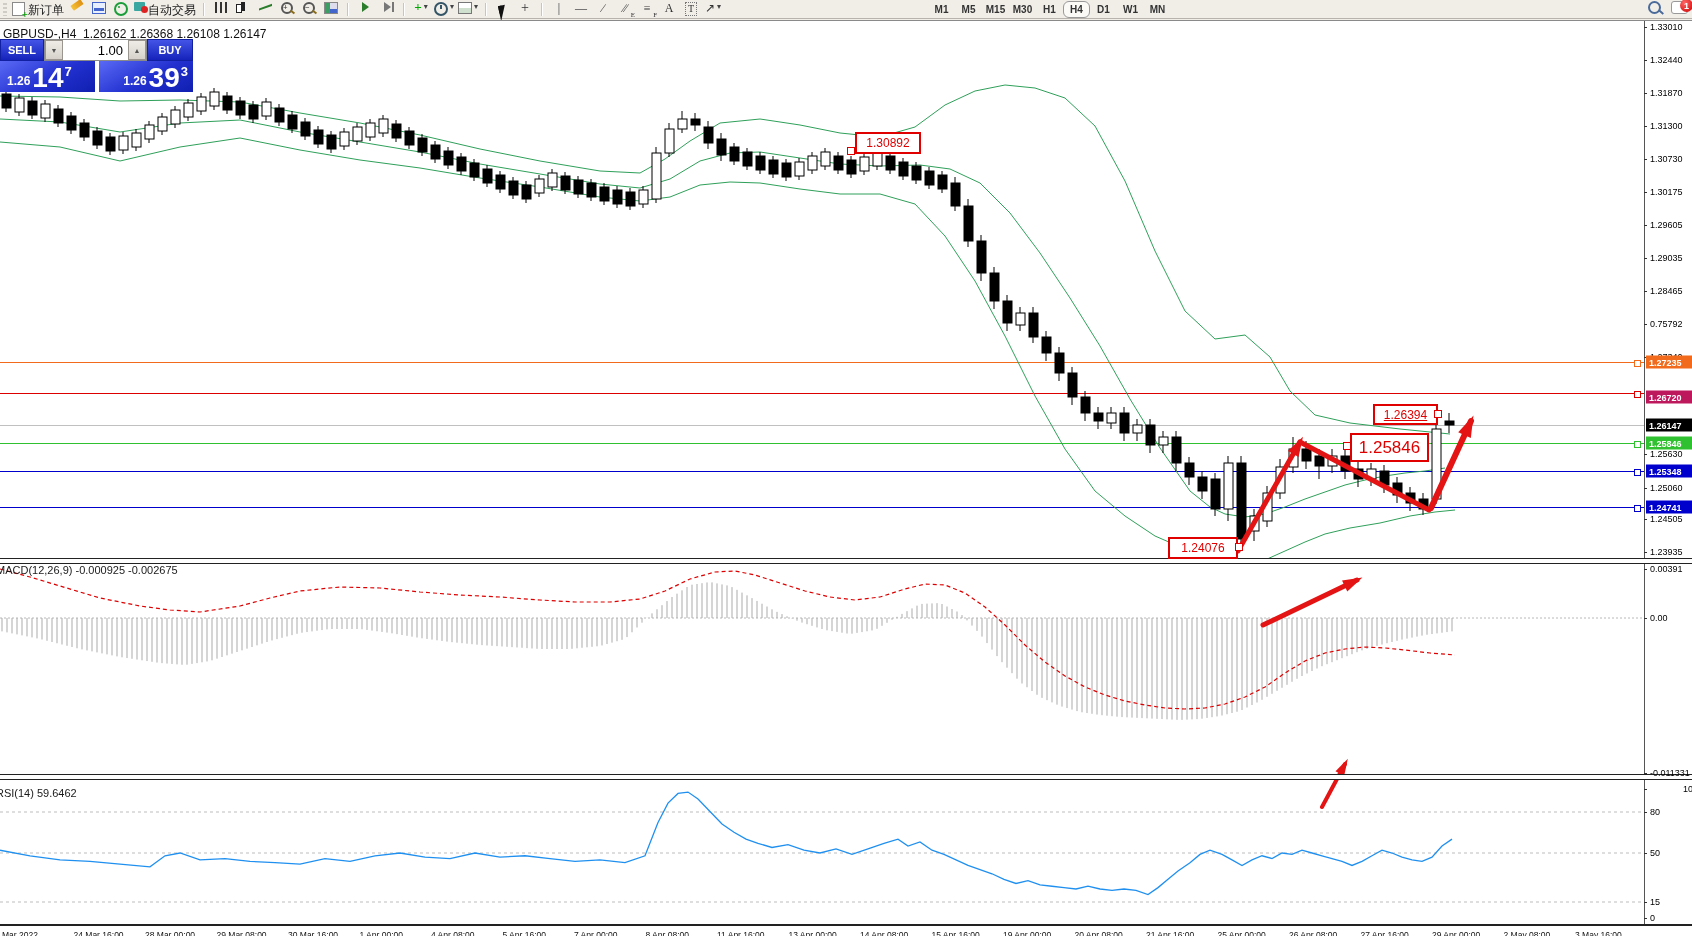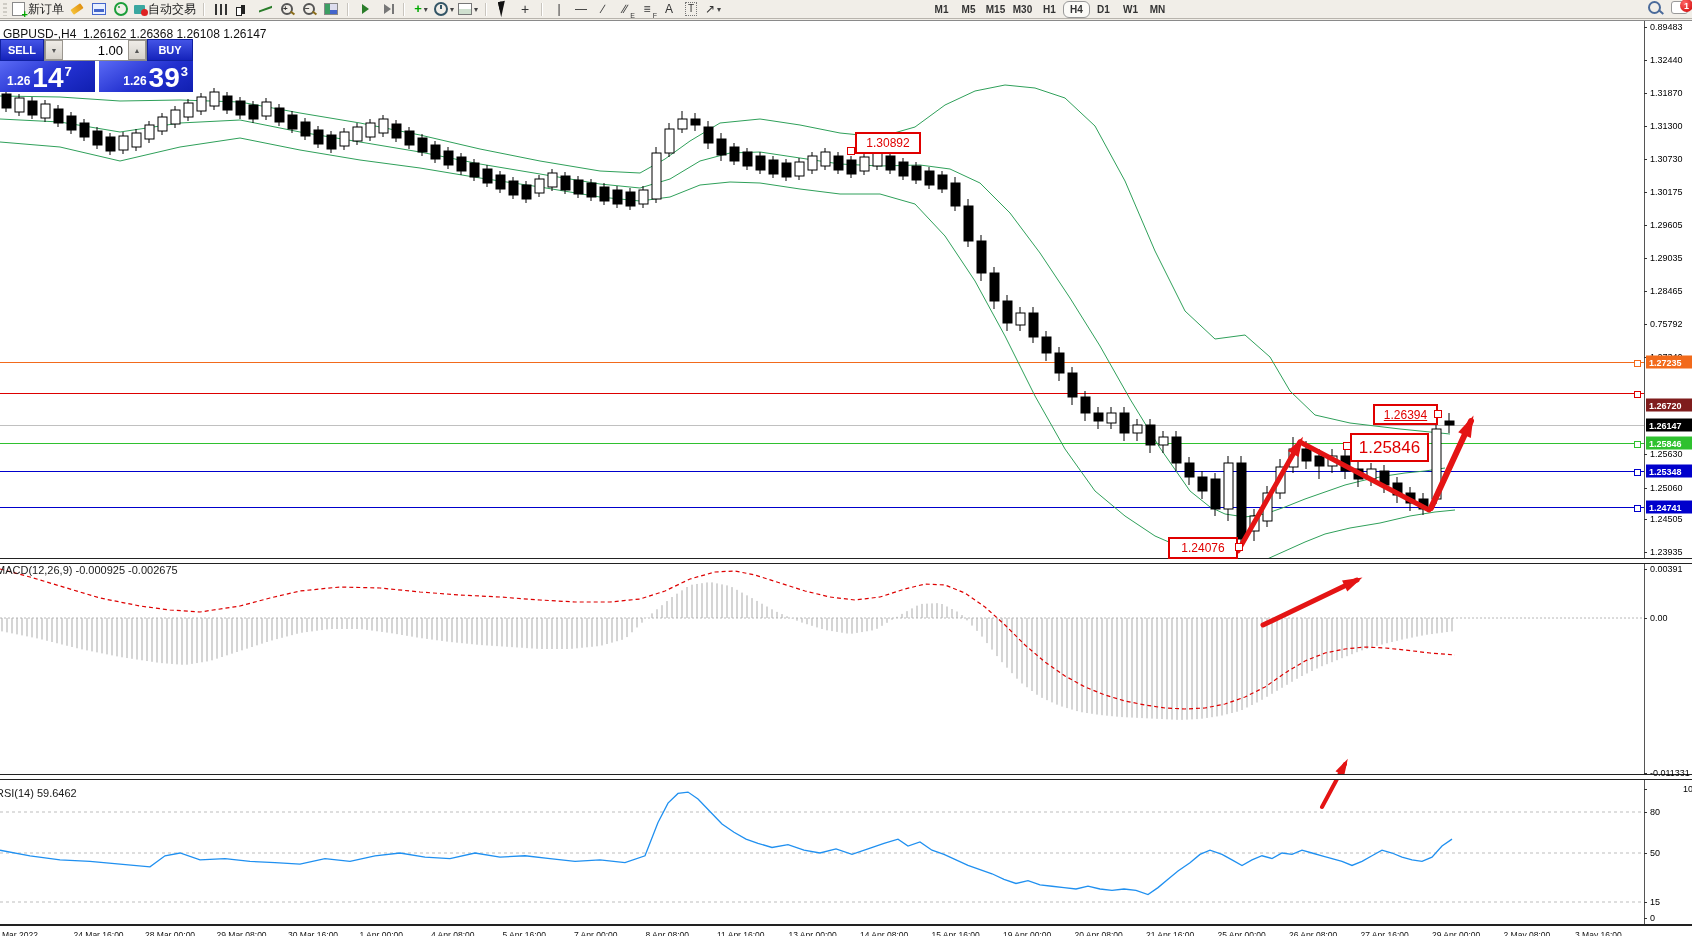--- a/index.html
+++ b/index.html
@@ -1,22 +1,22 @@
 <!DOCTYPE html>
 <html><head>
 <meta charset="utf-8">
 <style>
   html,body{margin:0;padding:0;}
   body{width:1692px;height:936px;position:relative;background:#f1eee8;overflow:hidden;
        font-family:"Liberation Sans",sans-serif;-webkit-font-smoothing:antialiased;}
   
   .toolbar{position:absolute;left:0;top:0;width:1692px;height:18px;background:#f1eee8;
            border-bottom:1px solid #b8b4ad;display:flex;align-items:center;font-size:12px;color:#222;}
-  .tbtn{height:15px;min-width:18px;display:inline-flex;align-items:center;justify-content:center;
-        margin:0 1px;border:1px solid transparent;border-radius:2px;cursor:default;position:relative;}
+  .tbtn{height:15px;min-width:18px;display:inline-flex;align-items:flex-start;justify-content:center;
+        margin:0 1px;border:1px solid transparent;border-radius:2px;cursor:default;position:relative;font-family:Liberation Serif, serif;}
   .tbtn .lab{margin-left:3px;font-size:12px;color:#1a1a1a;white-space:nowrap;}
   .tsep{width:1px;height:13px;background:#c9c5be;border-right:1px solid #fff;margin:0 5px;}
   .grip{width:4px;height:13px;margin:0 3px;background:repeating-linear-gradient(180deg,#cfccc5 0 2px,#f1eee8 2px 4px);}
   .doc-ico{width:11px;height:12px;background:#fff;border:1px solid #8a8a8a;position:relative;}
   .doc-ico:after{content:"+";position:absolute;right:-4px;bottom:-4px;color:#0a0;font-weight:bold;font-size:11px;line-height:9px;}
   .crayon-ico{width:12px;height:6px;background:linear-gradient(90deg,#f5c23a,#e09010);transform:rotate(-35deg);border-radius:1px;}
   .chartwin-ico{width:12px;height:10px;border:1px solid #4466cc;background:#e8f0ff;position:relative;}
   .chartwin-ico:after{content:"";position:absolute;left:1px;right:1px;bottom:2px;height:3px;background:#4466cc;}
   .sound-ico{width:10px;height:10px;border:2px solid #1b9e3a;border-radius:50%;position:relative;}
   .sound-ico:after{content:"";position:absolute;left:2px;top:2px;width:2px;height:2px;background:#1b9e3a;border-radius:50%;}
@@ -805,21 +805,21 @@
       <div class="hline" style="top: 372px; background: rgb(221, 0, 0);"></div>
       <div class="sqm" style="left: 1634px; top: 370px; border-color: rgb(221, 0, 0);"></div>
       <div class="hline" style="top: 404px; background: rgb(192, 192, 192);"></div>
       <div class="hline" style="top: 422px; background: rgb(47, 193, 47);"></div>
       <div class="sqm" style="left: 1634px; top: 420px; border-color: rgb(47, 193, 47);"></div>
       <div class="hline" style="top: 450px; background: rgb(0, 0, 204);"></div>
       <div class="sqm" style="left: 1634px; top: 448px; border-color: rgb(0, 0, 204);"></div>
       <div class="hline" style="top: 486px; background: rgb(0, 0, 204);"></div>
       <div class="sqm" style="left: 1634px; top: 484px; border-color: rgb(0, 0, 204);"></div>
       <div class="ptick" style="top: 6px;"></div>
-      <div class="pax" style="top: 6px;">0.89483</div>
+      <div class="pax" style="top: 6px;">1.33010</div>
       <div class="ptick" style="top: 39px;"></div>
       <div class="pax" style="top: 39px;">1.32440</div>
       <div class="ptick" style="top: 72px;"></div>
       <div class="pax" style="top: 72px;">1.31870</div>
       <div class="ptick" style="top: 105px;"></div>
       <div class="pax" style="top: 105px;">1.31300</div>
       <div class="ptick" style="top: 138px;"></div>
       <div class="pax" style="top: 138px;">1.30730</div>
       <div class="ptick" style="top: 171px;"></div>
       <div class="pax" style="top: 171px;">1.30175</div>
@@ -835,21 +835,21 @@
       <div class="pax" style="top: 336px;">1.27340</div>
       <div class="ptick" style="top: 433px;"></div>
       <div class="pax" style="top: 433px;">1.25630</div>
       <div class="ptick" style="top: 467px;"></div>
       <div class="pax" style="top: 467px;">1.25060</div>
       <div class="ptick" style="top: 498px;"></div>
       <div class="pax" style="top: 498px;">1.24505</div>
       <div class="ptick" style="top: 531px;"></div>
       <div class="pax" style="top: 531px;">1.23935</div>
       <div class="pbadge" style="top: 341px; background: rgb(242, 106, 27);">1.27235</div>
-      <div class="pbadge" style="top: 384px; background: #7f1d1d;">1.26720</div>
+      <div class="pbadge" style="top: 376px; background: #be185d;">1.26720</div>
       <div class="pbadge" style="top: 404px; background: rgb(0, 0, 0);">1.26147</div>
       <div class="pbadge" style="top: 422px; background: rgb(47, 193, 47);">1.25846</div>
       <div class="pbadge" style="top: 450px; background: rgb(0, 0, 204);">1.25348</div>
       <div class="pbadge" style="top: 486px; background: rgb(0, 0, 204);">1.24741</div>
       <div class="ptick" style="top: 548px;"></div>
       <div class="pax" style="top: 548px;">0.00391</div>
       <div class="ptick" style="top: 597px;"></div>
       <div class="pax" style="top: 597px;">0.00</div>
       <div class="ptick" style="top: 752px;"></div>
       <div class="pax" style="top: 752px;">-0.011331</div>

